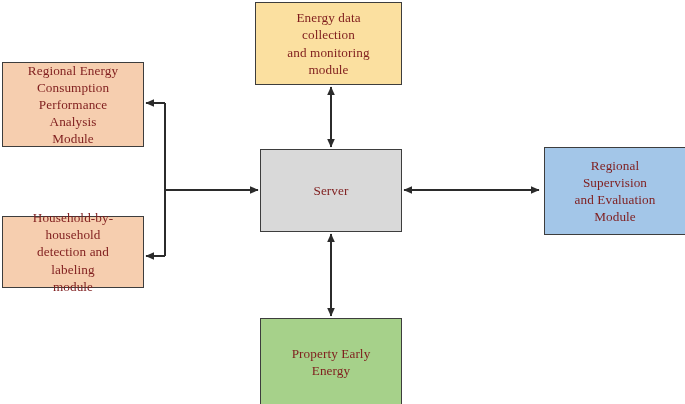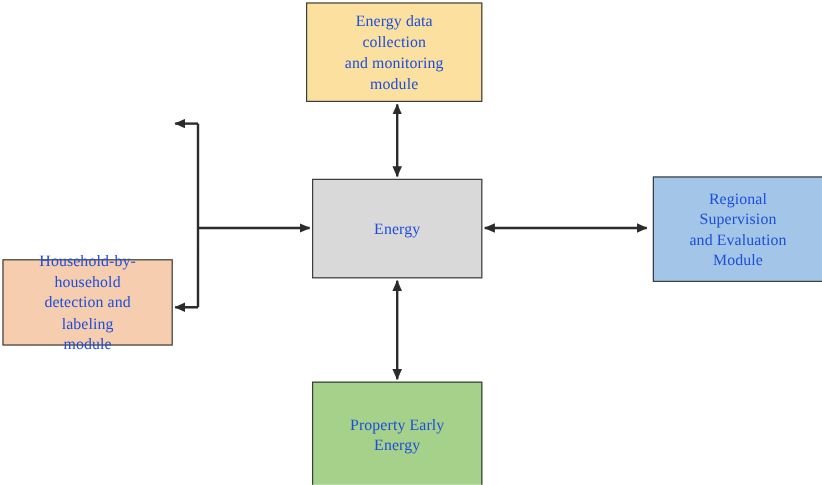--- a/index.html
+++ b/index.html
@@ -22,21 +22,21 @@
     height: 404px;
   }
   .node {
     position: absolute;
     box-sizing: border-box;
     border: 1.4px solid #3d3d3d;
     display: flex;
     align-items: center;
     justify-content: center;
     text-align: center;
-    color: #1d4ed8;
+    color: #7f1d1d;
     font-size: 13.2px;
     line-height: 1.30;
     letter-spacing: 0.1px;
     padding: 2px 18px;
     z-index: 3;
   }
   .node-label {
     display: block;
     white-space: pre-line;
   }
@@ -78,23 +78,29 @@
     <line x1="165" y1="103" x2="146" y2="103" stroke="#2b2b2b" stroke-width="2" marker-end="url(#arrowhead)"></line>
 
     <line x1="165" y1="256" x2="146" y2="256" stroke="#2b2b2b" stroke-width="2" marker-end="url(#arrowhead)"></line>
   </svg>
 
   <div class="node" id="node-energy-data-collection" style="left:255px; top:2px; width:147px; height:83px; background:#FBE0A0;">
     <span class="node-label">Energy data collection
 and monitoring module</span>
   </div>
 
+  <div class="node" id="node-regional-energy-consumption" style="left:2px; top:62px; width:142px; height:85px; background:#F6CEAF;">
+    <span class="node-label">Regional Energy
+Consumption
+Performance Analysis
+Module</span>
+  </div>
 
   <div class="node" id="node-server" style="left:260px; top:149px; width:142px; height:83px; background:#D9D9D9;">
-    <span class="node-label">Energy</span>
+    <span class="node-label">Server</span>
   </div>
 
   <div class="node" id="node-regional-supervision" style="left:544px; top:147px; width:142px; height:88px; background:#A3C6E8;">
     <span class="node-label">Regional Supervision
 and Evaluation Module</span>
   </div>
 
   <div class="node" id="node-household-detection" style="left:2px; top:216px; width:142px; height:72px; background:#F6CEAF;">
     <span class="node-label">Household-by-household
 detection and labeling

